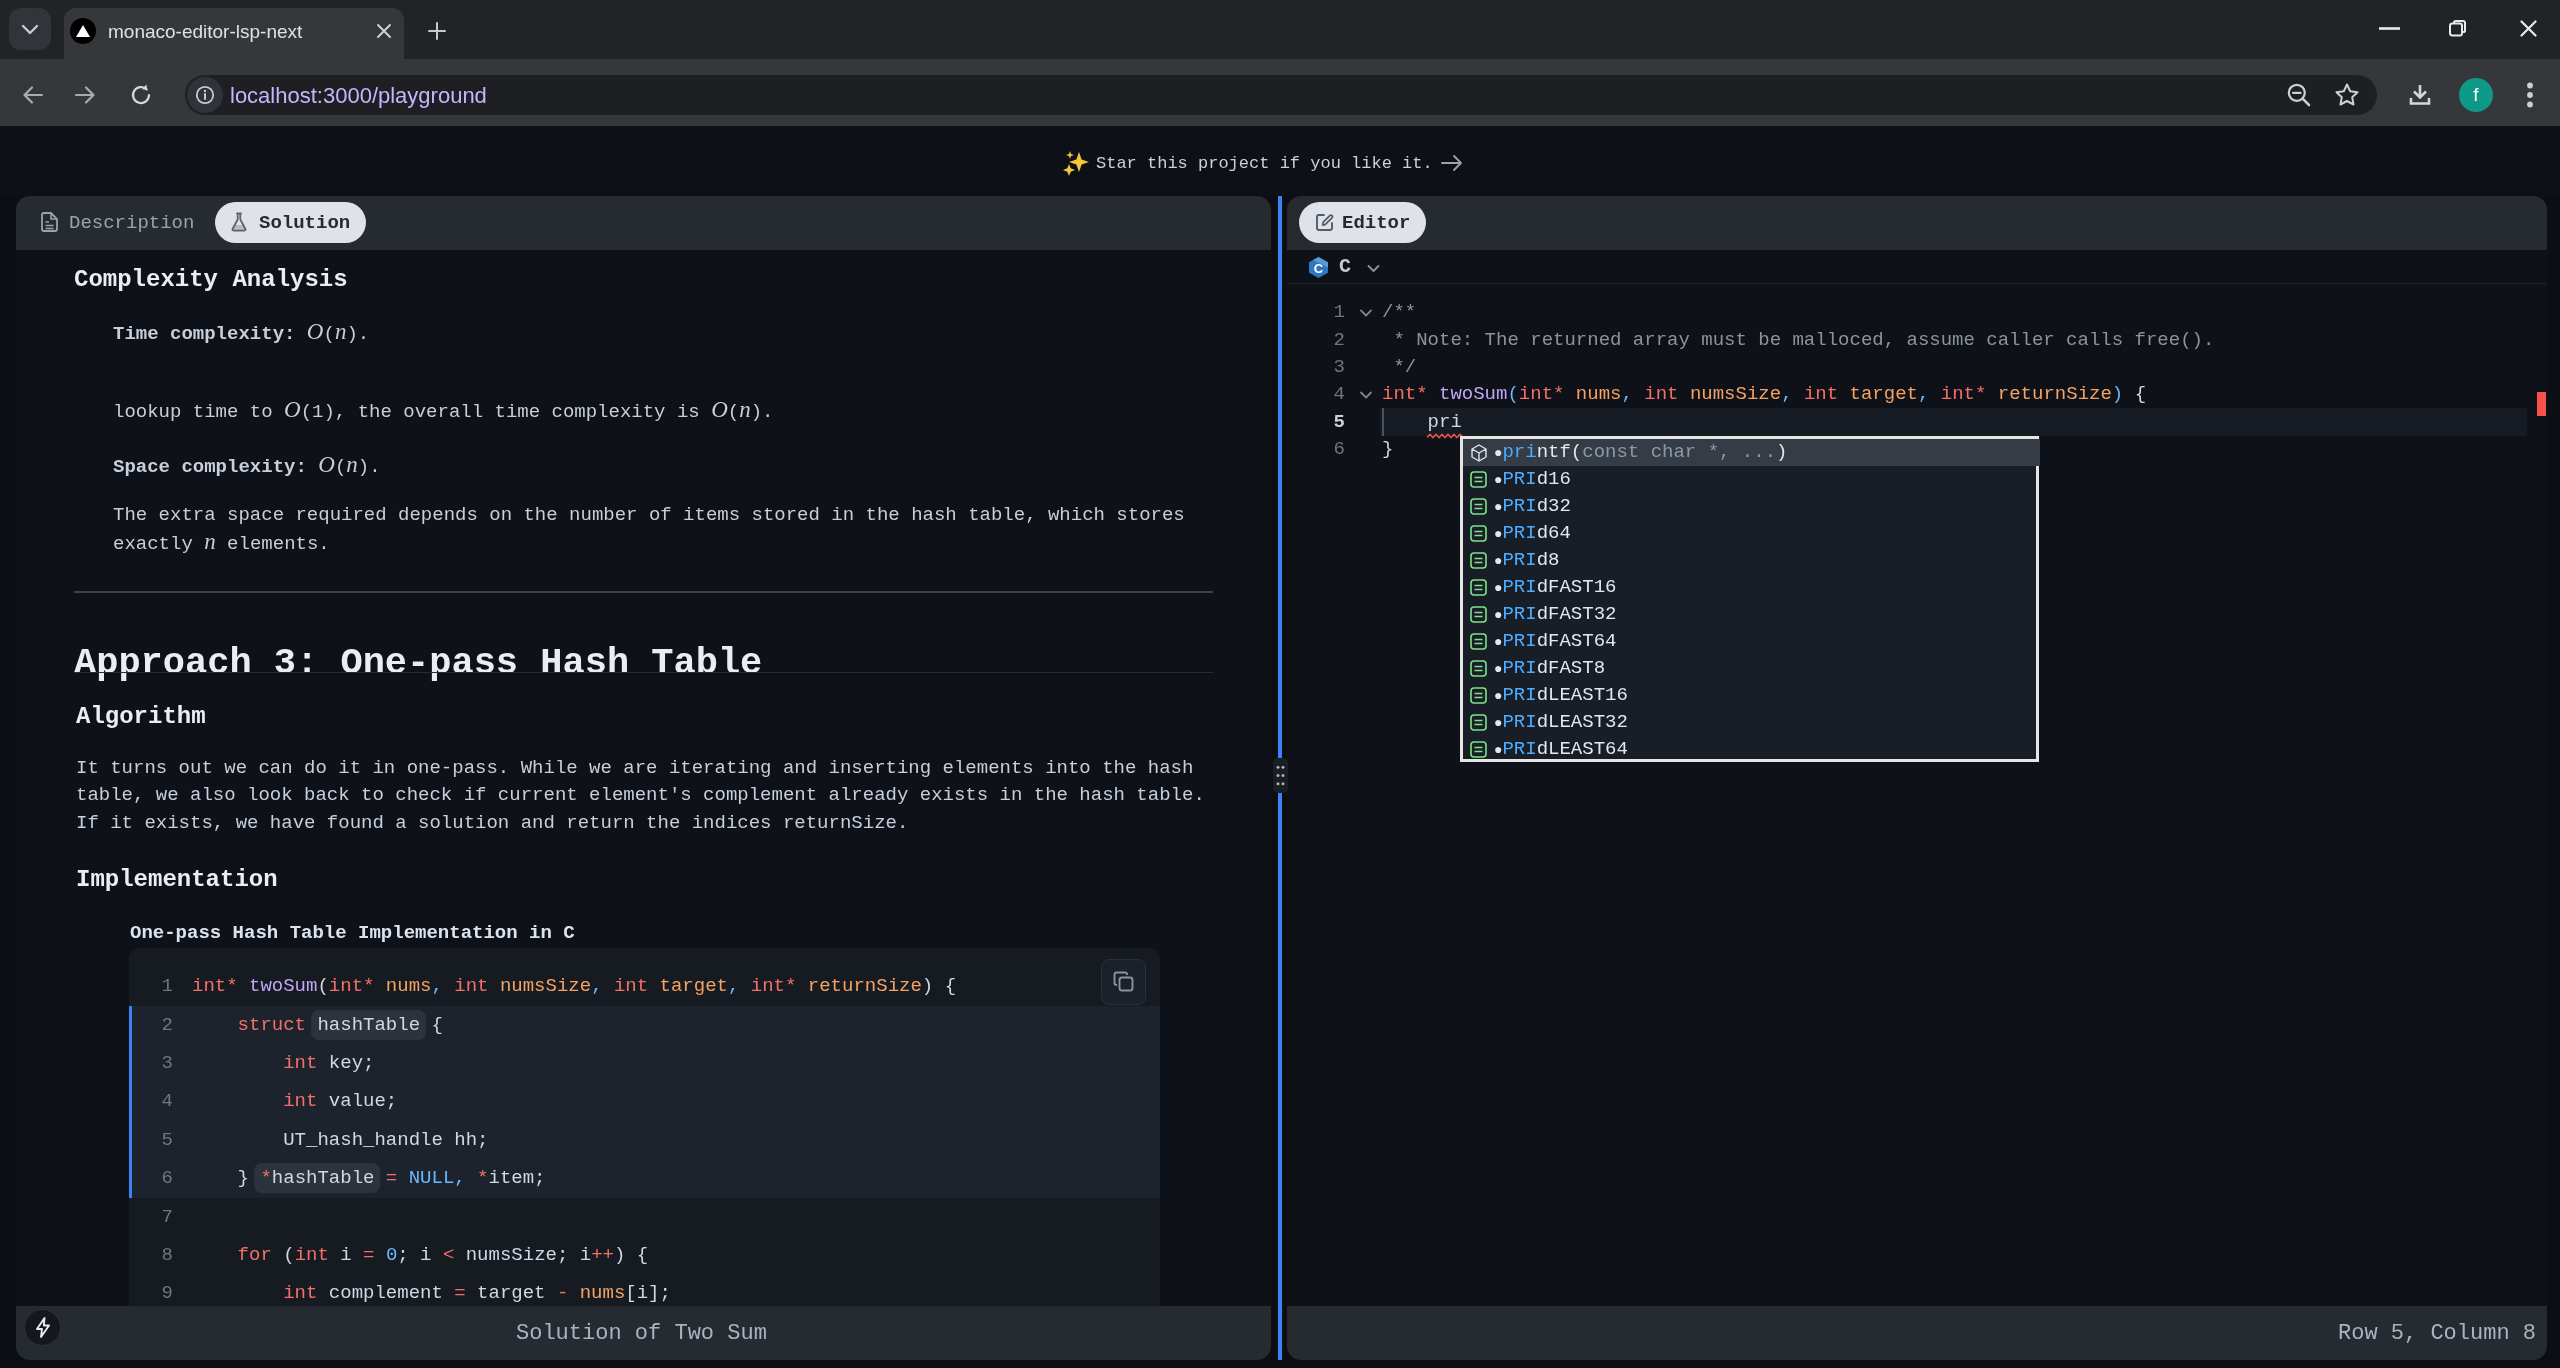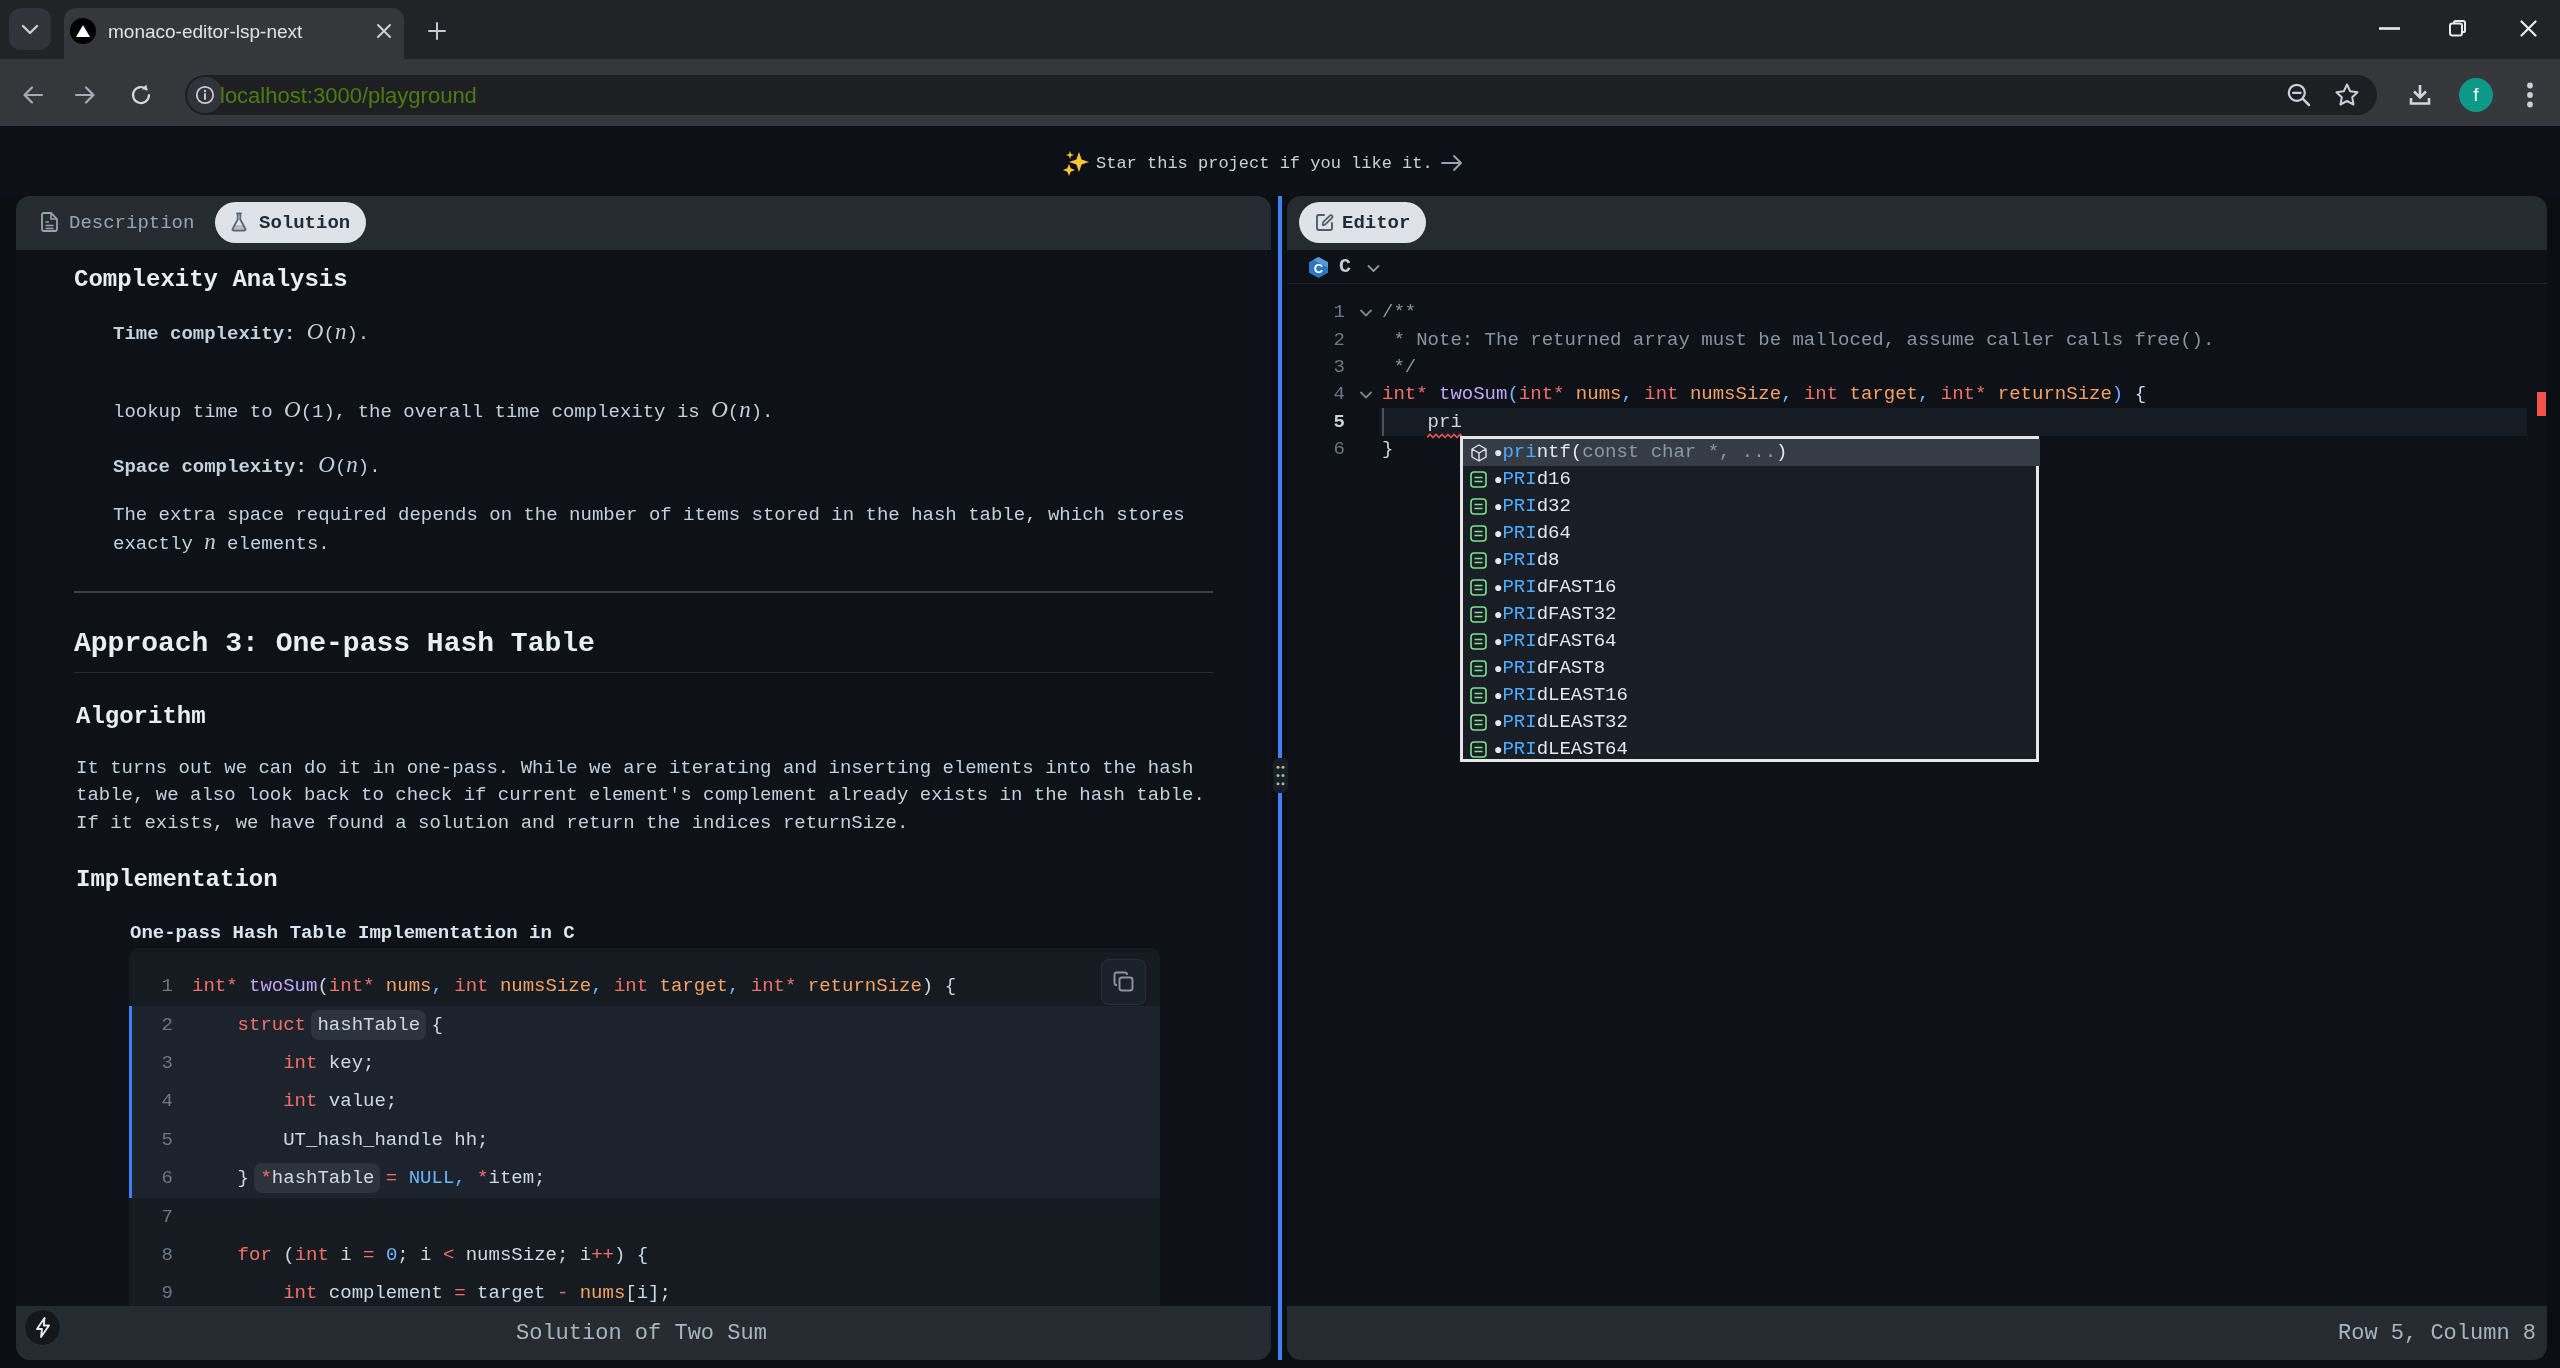--- a/index.html
+++ b/index.html
@@ -96,21 +96,21 @@
       <path d="M20 12 A 8 8 0 1 1 17.7 6.4" stroke="#d5d8dc" stroke-width="2.2" fill="none" stroke-linecap="round"></path>
       <path d="M17.5 1.5 L18 6.8 L12.8 6.3 Z" fill="#d5d8dc"></path>
     </svg>
   <div id="omnibox"></div>
   <div class="abs" style="left:187px;top:77px;width:36px;height:36px;border-radius:50%;background:#32333a;"></div>
   <svg class="abs" style="left:195px;top:85px;" width="20" height="20" viewBox="0 0 20 20">
       <circle cx="10" cy="10" r="8.2" stroke="#c7cbd1" stroke-width="1.8" fill="none"></circle>
       <path d="M10 9 L10 14" stroke="#c7cbd1" stroke-width="2" stroke-linecap="round"></path>
       <circle cx="10" cy="6" r="1.2" fill="#c7cbd1"></circle>
     </svg>
-  <div class="abs sans" style="left:220px;top:83px;font-size:22px;color:#4d7c0f;">localhost:3000/playground</div>
+  <div class="abs sans" style="left:230px;top:83px;font-size:22px;color:#c4b5fd;">localhost:3000/playground</div>
 
   <svg class="abs" style="left:2287px;top:83px;" width="24" height="24" viewBox="0 0 24 24">
       <circle cx="9.8" cy="9.8" r="8" stroke="#ccd0d6" stroke-width="2.2" fill="none"></circle>
       <path d="M6 9.8 L13.6 9.8" stroke="#ccd0d6" stroke-width="2.2" stroke-linecap="round"></path>
       <path d="M15.6 15.6 L22 22" stroke="#ccd0d6" stroke-width="2.5" stroke-linecap="round"></path>
     </svg>
 
   <svg class="abs" style="left:2334px;top:82px;" width="26" height="26" viewBox="0 0 26 26">
       <path d="M13 2.5 L16.2 9.2 L23.5 10.2 L18.2 15.2 L19.5 22.5 L13 19 L6.5 22.5 L7.8 15.2 L2.5 10.2 L9.8 9.2 Z" stroke="#ccd0d6" stroke-width="2" fill="none" stroke-linejoin="round"></path>
     </svg>
@@ -143,21 +143,21 @@
   <div id="lpanel-head" class="bar"></div>
   <div id="rpanel-head" class="bar"></div>
   <div id="lpanel-body">
     <div class="abs h2" style="left:58px;top:16px;font-size:24px;line-height:28px;">Complexity Analysis</div>
     <div class="abs md" style="left:97px;top:70px;"><span class="b">Time complexity:</span> <span class="math">O</span>(<span class="math">n</span>).</div>
     <div class="abs md" style="left:97px;top:148px;">lookup time to <span class="math">O</span>(1), the overall time complexity is <span class="math">O</span>(<span class="math">n</span>).</div>
     <div class="abs md" style="left:97px;top:203px;"><span class="b">Space complexity:</span> <span class="math">O</span>(<span class="math">n</span>).</div>
     <div class="abs md" style="left:97px;top:252px;">The extra space required depends on the number of items stored in the hash table, which stores</div>
     <div class="abs md" style="left:97px;top:280px;">exactly <span class="math">n</span> elements.</div>
     <div class="abs" style="left:58px;top:341px;width:1139px;height:2px;background:#3a424c;"></div>
-    <div class="abs h2" style="left:58px;top:377px;font-size:28px;line-height:34px;">Approach 3: One-pass Hash Table</div>
+    <div class="abs h2" style="left:58px;top:396px;font-size:37px;line-height:34px;">Approach 3: One-pass Hash Table</div>
     <div class="abs" style="left:58px;top:422px;width:1139px;height:1px;background:#262d36;"></div>
     <div class="abs h2" style="left:60px;top:453px;font-size:24px;line-height:28px;">Algorithm</div>
     <div class="abs md" style="left:60px;top:505px;">It turns out we can do it in one-pass. While we are iterating and inserting elements into the hash</div>
     <div class="abs md" style="left:60px;top:532px;text-align:right;">table, we also look back to check if current element's complement already exists in the hash table.</div>
     <div class="abs md" style="left:60px;top:560px;">If it exists, we have found a solution and return the indices returnSize.</div>
     <div class="abs h2" style="left:60px;top:616px;font-size:24px;line-height:28px;">Implementation</div>
     <div class="abs b" style="left:114px;top:670px;font-size:19px;line-height:27px;color:#dbe4ee;">One-pass Hash Table Implementation in C</div>
     <div id="codeblock">
       <div class="abs" style="left:0;top:58px;width:1031px;height:192px;background:#1d232c;border-left:3px solid #3b82f6;"></div>
       <div class="cb-num" style="left:0;top:19px;">1</div>

